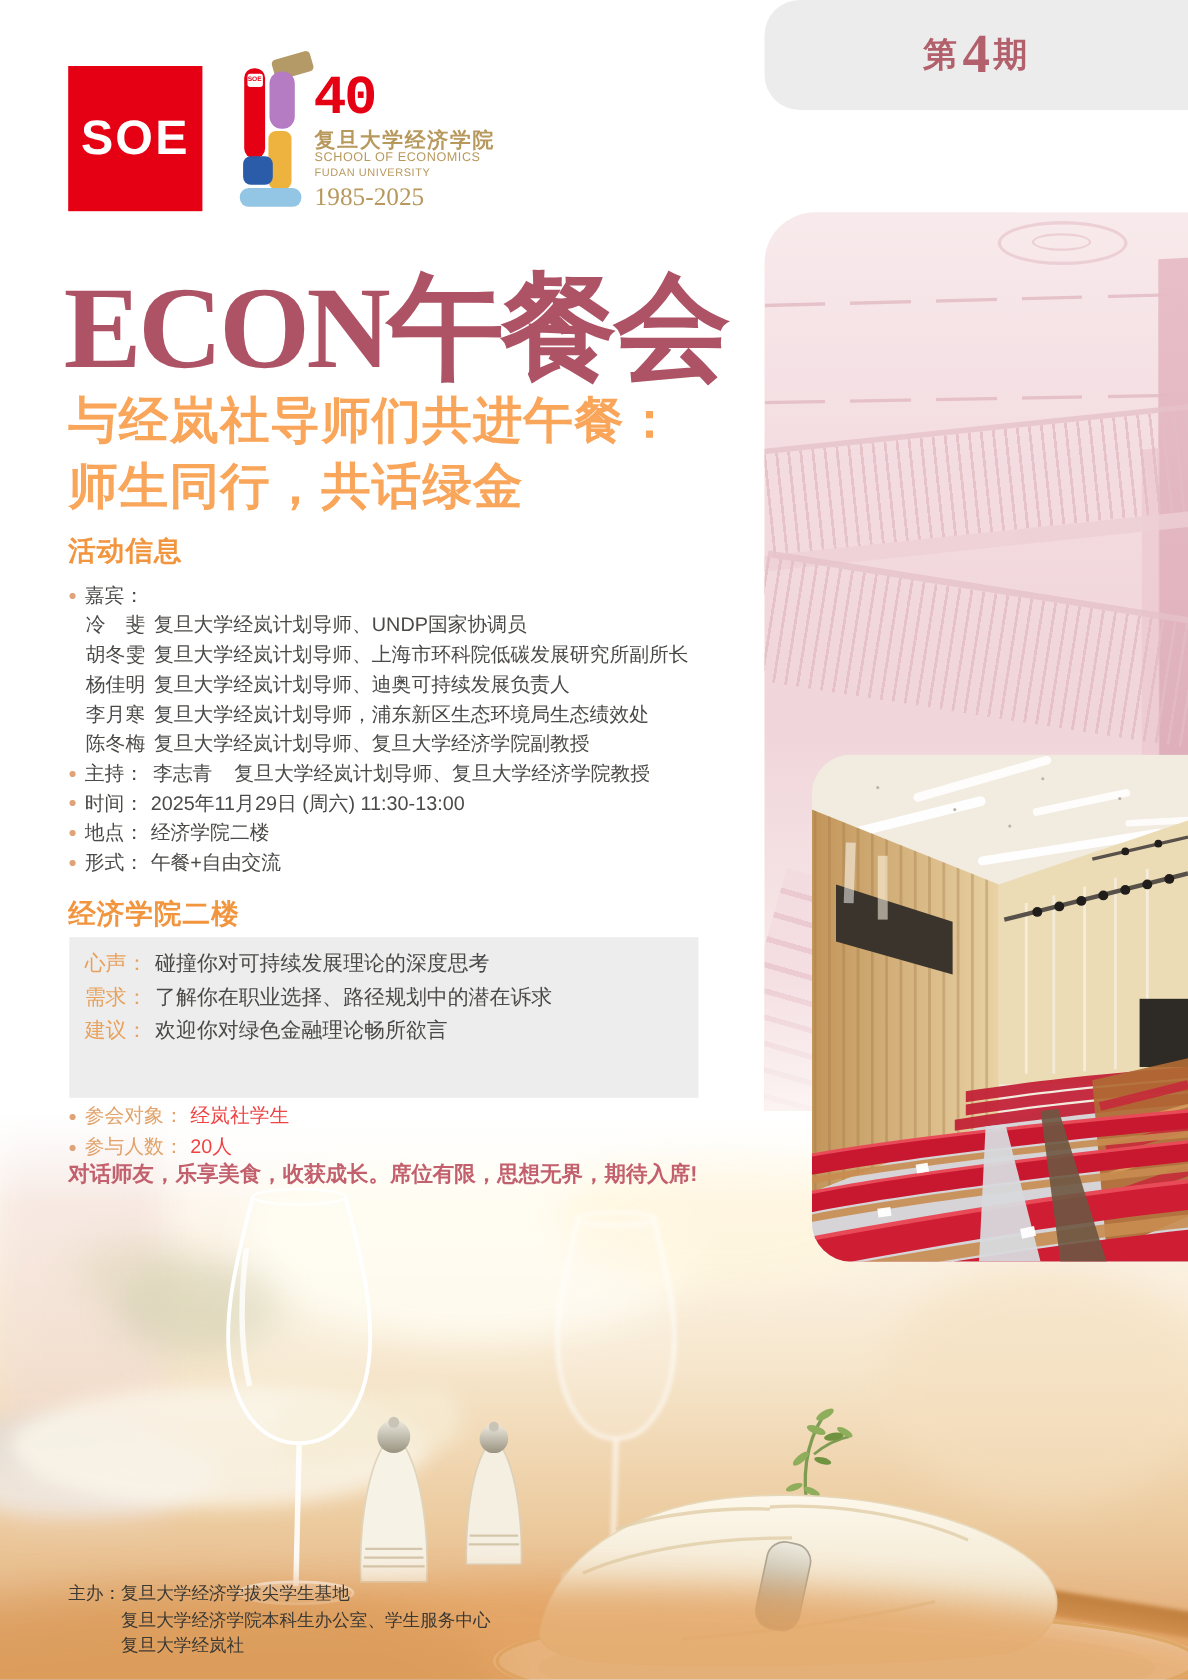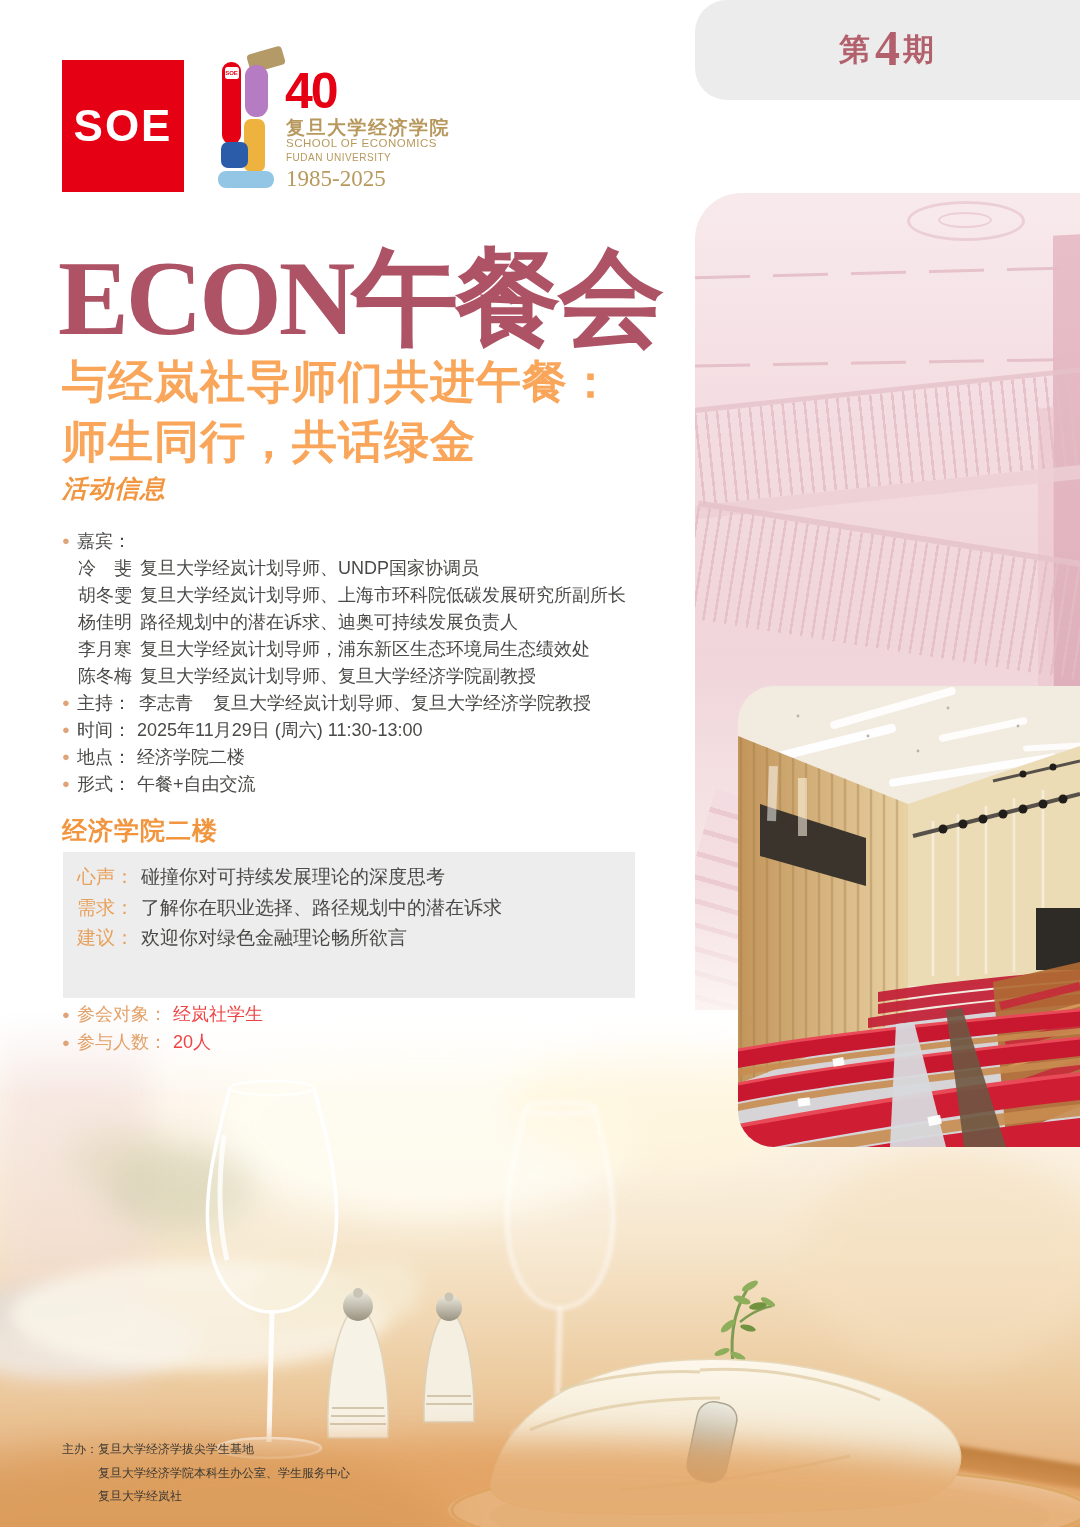--- a/index.html
+++ b/index.html
@@ -52,36 +52,36 @@
   .anniv{left:215px;top:48px;width:260px;height:150px;z-index:5;}
   .anniv div{position:absolute;}
   .b-tan{left:33px;top:2px;width:36px;height:19px;background:#b49a67;border-radius:4px;transform:rotate(-16deg);}
   .b-red{left:7px;top:14px;width:19px;height:82px;background:#e60014;border-radius:9px;}
   .b-mini{left:2.5px;top:5px;width:14px;height:12px;background:#fff;border-radius:2.5px;
       color:#e60014;font-size:6px;font-weight:700;display:flex;align-items:center;justify-content:center;}
   .b-purple{left:30px;top:17px;width:23px;height:52px;background:#b57bc3;border-radius:11px;}
   .b-yellow{left:29px;top:71px;width:21px;height:53px;background:#eeb33e;border-radius:7px;}
   .b-blue{left:6px;top:94px;width:27px;height:26px;background:#2a5caa;border-radius:7px;}
   .b-lblue{left:3px;top:123px;width:56px;height:17px;background:#92c6e4;border-radius:8px;}
-  .t-40{left:70px;top:14px;font-size:50px;font-weight:800;color:#e60014;letter-spacing:-2px;}
+  .t-40{left:70px;top:14px;font-size:50px;font-weight:800;color:#e60014;letter-spacing:-2px;font-family:Liberation Mono, monospace;}
   .t-cn{left:71px;top:67px;font-size:19px;color:#b8995d;letter-spacing:1.5px;font-weight:600;}
   .t-en1{left:71px;top:89px;font-size:11.5px;color:#b8995d;letter-spacing:.5px;}
   .t-en2{left:71px;top:104px;font-size:10px;color:#b8995d;letter-spacing:.5px;}
   .t-years{left:71px;top:118px;font-size:23px;color:#b8995d;
       font-family:"Liberation Serif","DejaVu Serif",serif;}
 
   
   .title{left:58px;top:243px;z-index:5;font-family:"Liberation Serif","DejaVu Serif",serif;
       font-weight:700;font-size:106px;line-height:112px;color:#ad5365;letter-spacing:-3px;white-space:nowrap;}
   .subtitle{z-index:5;font-size:45px;font-weight:700;color:#f9a55a;white-space:nowrap;letter-spacing:1px;}
   .sub1{left:62px;top:352px;} .sub2{left:62px;top:412px;}
 
   
   .sec-h{z-index:5;font-size:25px;font-weight:700;color:#f2953f;letter-spacing:1px;}
-  .h-info{left:62px;top:472px;font-style:italic;} .h-topics{left:62px;top:814px;}
+  .h-info{left:62px;top:484px;} .h-topics{left:62px;top:814px;}
 
   
   .info-list{left:62px;top:527px;width:620px;z-index:5;font-size:18px;color:#4b4a48;}
   .row{height:27px;display:flex;align-items:center;white-space:nowrap;}
   .bullet{width:15px;font-size:13px;color:#dfa377;flex:none;}
   .g-row{padding-left:16px;}
   .g-name{width:55px;flex:none;margin-right:7px;}
   .host-name{margin:0 20px 0 8px;}
   .it-label{margin-right:6px;}
 
@@ -93,21 +93,21 @@
   .t-text{color:#4b4a48;}
 
   
   .part{left:62px;top:1000px;z-index:5;font-size:18px;}
   .part .row{height:28px;}
   .p-label{color:#e2a269;margin-right:6px;}
   .p-value{color:#ef4444;}
   .slogan{left:62px;top:1054px;z-index:5;font-size:19.5px;font-weight:700;color:#c2606d;white-space:nowrap;}
 
   
-  .footer{left:62px;top:1438px;z-index:5;display:flex;font-size:12px;line-height:23.5px;
+  .footer{left:62px;top:1438px;z-index:5;display:flex;font-size:16px;line-height:23.5px;
       color:#3b3833;font-weight:500;}
   .f-label{flex:none;}
 </style>
 </head>
 <body>
 
 <div class="page">
 
   <div class="abs pink-panel">
     <div class="pp-line" style="top:78px;transform:rotate(-1.5deg);"></div>
@@ -357,21 +357,21 @@
     <div class="row g-row">
       <span class="g-name">冷　斐</span>
       <span>复旦大学经岚计划导师、UNDP国家协调员</span>
     </div>
     <div class="row g-row">
       <span class="g-name">胡冬雯</span>
       <span>复旦大学经岚计划导师、上海市环科院低碳发展研究所副所长</span>
     </div>
     <div class="row g-row">
       <span class="g-name">杨佳明</span>
-      <span>路径规划中的潜在诉求、迪奥可持续发展负责人</span>
+      <span>复旦大学经岚计划导师、迪奥可持续发展负责人</span>
     </div>
     <div class="row g-row">
       <span class="g-name">李月寒</span>
       <span>复旦大学经岚计划导师，浦东新区生态环境局生态绩效处</span>
     </div>
     <div class="row g-row">
       <span class="g-name">陈冬梅</span>
       <span>复旦大学经岚计划导师、复旦大学经济学院副教授</span>
     </div>
     <div class="row">
@@ -416,20 +416,21 @@
       <span class="p-label">参会对象：</span>
       <span class="p-value">经岚社学生</span>
     </div>
     <div class="row">
       <span class="bullet">●</span>
       <span class="p-label">参与人数：</span>
       <span class="p-value">20人</span>
     </div>
   </div>
 
+  <div class="abs slogan">对话师友，乐享美食，收获成长。席位有限，思想无界，期待入席!</div>
 
   <div class="abs footer">
     <span class="f-label">主办：</span>
     <div>
       <div>复旦大学经济学拔尖学生基地</div>
       <div>复旦大学经济学院本科生办公室、学生服务中心</div>
       <div>复旦大学经岚社</div>
     </div>
   </div>
 

